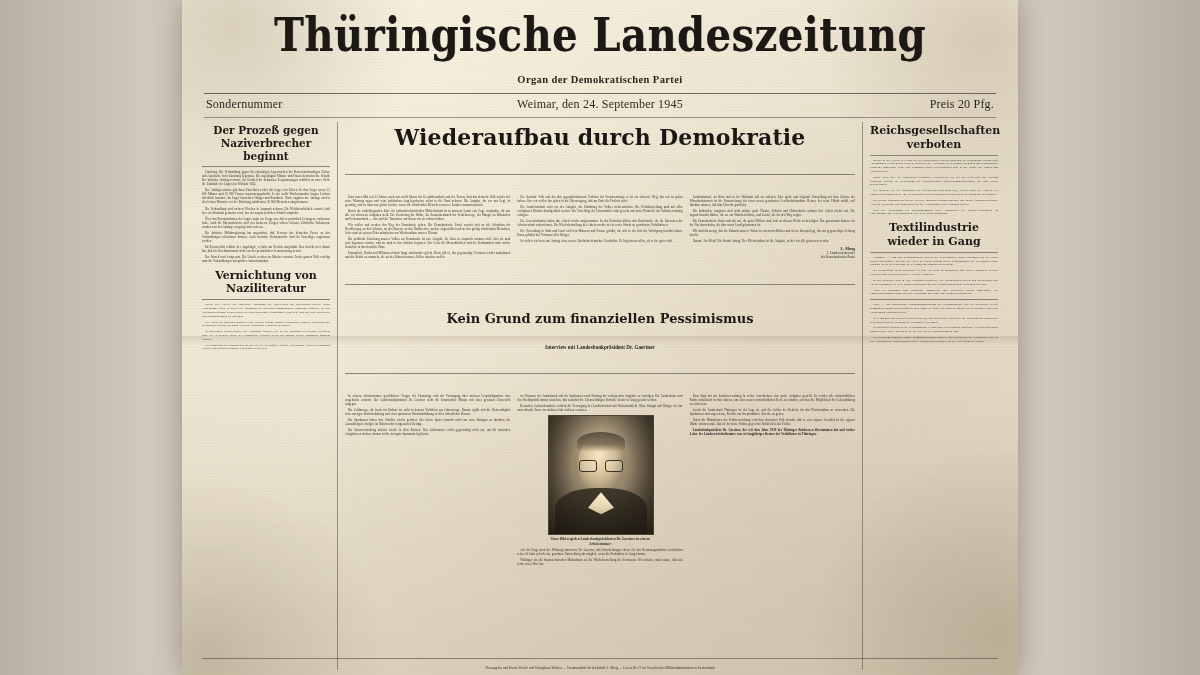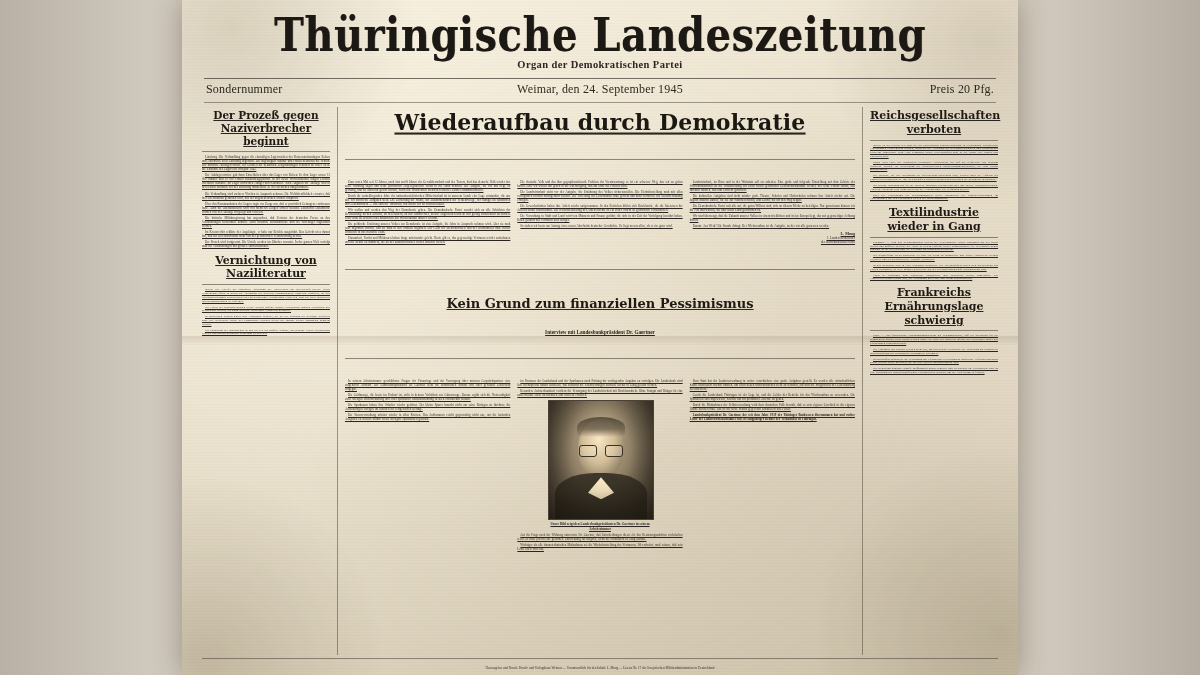--- a/index.html
+++ b/index.html
@@ -65,21 +65,21 @@
     font-family: "DejaVu Serif", serif;
     font-weight: 700;
     font-size: 40px;
     letter-spacing: 0.5px;
     color: #1c1814;
     line-height: 1;
     transform: scaleY(1.18);
     text-shadow: 0.5px 0 0 rgba(30,25,20,0.55);
   }
   .masthead-sub {
-    margin-top: 5px;
+    margin-top: 20px;
     font-size: 10.5px;
     font-weight: 700;
     letter-spacing: .4px;
     color: #2b2620;
   }
   .rule {
     height: 1px;
     background: #4a4238;
     margin: 8px 22px 0 22px;
     opacity: .75;
@@ -100,21 +100,21 @@
   
   .content {
     position: relative;
     z-index: 3;
     display: flex;
     padding: 4px 20px 8px 20px;
     gap: 7px;
     height: 560px;
     box-sizing: border-box;
   }
-  .col { position: relative; text-decoration: underline; }
+  .col { position: relative; }
   .col-1 { width: 128px; }
   .col-mid { flex: 1; display:flex; flex-direction:column;gap:17px; }
   .col-last { width: 128px; }
   .colsep {
     width: 1px;
     background: #554c40;
     opacity: .55;
   }
 
   .headline-main {
@@ -405,22 +405,20 @@
           <p>Über die Verwendung der beschlagnahmten Werte entscheiden die Landesverwaltungen im Einvernehmen mit den zuständigen Stellen der Besatzungsmacht.</p>
         </div>
         <div class="colhead small" style="margin-top:5px">Textilindustrie wieder in Gang</div>
         <div class="hr-s"></div>
         <div class="txt tiny">
           <p>Chemnitz. — Nun den westsächsischen Stellen der Textilindustrie wurde zunehmen mit der Reihe kleiner und größerer Betriebe die Arbeit in vollem Umfang wieder aufgenommen. Die Erzeugnisse gehen zunächst an die Bevölkerung, die Kleidung am dringendsten benötigt.</p>
           <p>Die Rohstofflage bleibt schwierig. Es fehlt vor allem an Baumwolle und Wolle; ersatzweise werden Zellwolle und wiederaufbereitete Altstoffe verarbeitet.</p>
           <p>In den Betrieben wird in zwei Schichten gearbeitet. Die Belegschaften setzen sich überwiegend aus Frauen zusammen, da viele Männer noch nicht aus der Kriegsgefangenschaft zurückgekehrt sind.</p>
           <p>Auch in Thüringen sind zahlreiche Spinnereien und Webereien wieder angelaufen. Die Landesverwaltung bemüht sich, die Versorgung mit Kohle und Strom sicherzustellen.</p>
         </div>
-        <div class="colhead small" style="margin-top:5px; white-space:pre-line">Frankreichs Ernährungslage
-schwierig</div>
         <div class="hr-s"></div>
         <div class="txt tiny">
           <p>Paris. — Das französische Ernährungsministerium hat bekanntgegeben, daß die Brotration für die kommenden Monate nicht erhöht werden kann. Die Ernte des Jahres ist infolge der Trockenheit hinter den Erwartungen zurückgeblieben.</p>
           <p>Die Einfuhren aus Übersee reichen nicht aus, um den Bedarf zu decken. Die Regierung hat deshalb die Bewirtschaftung der wichtigsten Lebensmittel verlängert.</p>
           <p>In den großen Städten ist die Versorgung mit Fleisch und Fett besonders schwierig. Auf dem schwarzen Markt werden Preise gefordert, die für den Arbeiter unerschwinglich sind.</p>
           <p>Die Regierung kündigte scharfe Maßnahmen gegen Schieber und Preistreiber an. Gleichzeitig wird an eine Erhöhung der landwirtschaftlichen Erzeugerpreise gedacht, um die Ablieferung zu fördern.</p>
         </div>
       </div>
     </div>
 

